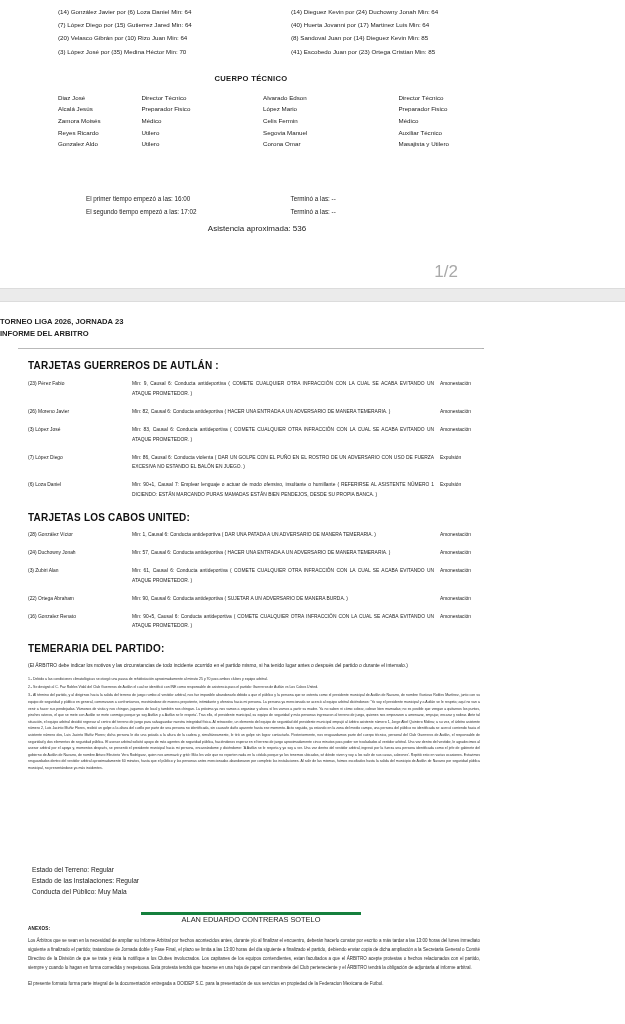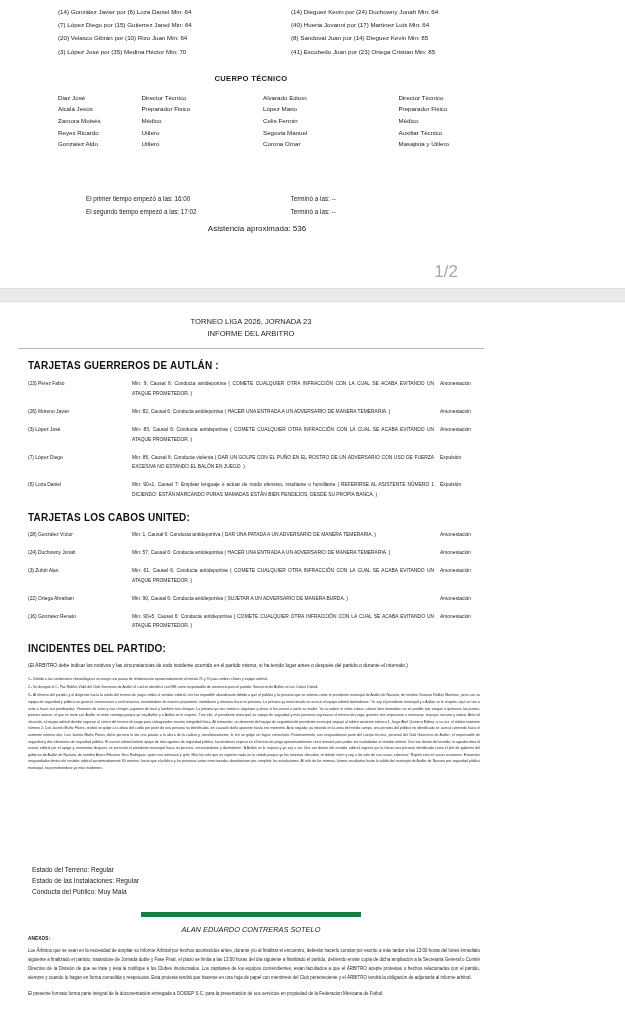--- a/index.html
+++ b/index.html
@@ -87,24 +87,25 @@
     height: 14px;
     background: #ebebeb;
     border-top: 1px solid #dcdcdc;
     border-bottom: 1px solid #dcdcdc;
   }
 
   
   .page-two { padding: 14px 0 6px 0; }
 
   .doc-head {
-    text-align: center;
+    text-align: left;
     font-size: 7.6px;
     line-height: 11.5px;
     color: #222;
+    font-weight: bold;
   }
   .rule {
     margin: 9px 18px 0 18px;
     border-top: 1px solid #b9b9b9;
     position: relative;
   }
   .rule .tick {
     position: absolute;
     right: 0; top: -4px;
     font-size: 6px;
@@ -156,25 +157,24 @@
   }
 
   .signature-wrap {
     margin-top: 14px;
     display: flex;
     justify-content: center;
   }
   .signature {
     width: 220px;
     text-align: center;
-    border-top: 5px solid #15803d;
-    padding-top: 8px;
+    border-top: 3px solid #15803d;
+    padding-top: 0;
     font-size: 7.4px;
     color: #222;
-    font-style: italic;
   }
 
   .annex-label {
     font-size: 4.6px;
     font-weight: bold;
     margin: 2px 0 5px 28px;
     color: #111;
     letter-spacing: .2px;
   }
   .annex-body { margin: 0 22px 0 28px; }
@@ -326,21 +326,21 @@
       <div class="card-detail">Min: 90, Causal 6: Conducta antideportiva ( SUJETAR A UN ADVERSARIO DE MANERA BURDA. )</div>
       <div class="card-sanction">Amonestación</div>
     </div>
     <div class="card-row">
       <div class="card-player">(16) Gonzalez Renato</div>
       <div class="card-detail">Min: 90+5, Causal 6: Conducta antideportiva ( COMETE CUALQUIER OTRA INFRACCIÓN CON LA CUAL SE ACABA EVITANDO UN ATAQUE PROMETEDOR.  )</div>
       <div class="card-sanction">Amonestación</div>
     </div>
   </div>
 
-  <div class="sec-title tight">INCIDENTES DEL PARTIDO:</div>
+  <div class="sec-title tight">TEMERARIA DEL PARTIDO:</div>
   <div class="incidents-note">(El ÁRBITRO debe indicar los motivos y las circunstancias de todo incidente ocurrido en el partido mismo, si ha tenido lugar antes o después del partido o durante el intervalo.)</div>
   <div class="incident-list">
     <div class="incident-item">1.- Debido a las condiciones climatológicas se otorgó una pausa de rehidratación aproximadamente al minuto 25 y 70 para ambos clubes y equipo arbitral.</div>
     <div class="incident-item">2.- Se designó al C. Paz Robles Vidal del Club Guerreros de Autlán el cual se identificó con INE como responsable de asistencia para el partido: Guerreros de Autlán vs Los Cabos United.</div>
     <div class="incident-item block">3.- Al término del partido, y al dirigirnos hacia la salida del terreno de juego rumbo al vestidor arbitral, nos fue imposible abandonarlo debido a que el público y la persona que se ostenta como el presidente municipal de Autlán de Navarro, de nombre Gustavo Robles Martínez, junto con su equipo de seguridad y público en general, comenzaron a confrontarnos, mostrándose de manera prepotente, intimidante y ofensiva hacia mi persona. La persona ya mencionada se acercó al equipo arbitral diciéndonos: 'Yo soy el presidente municipal y a Autlán se le respeta; aquí no van a venir a hacer sus pendejadas. Vámonos de visita y nos chingan, jugamos de local y también nos chingan. La próxima ya nos vamos a organizar y ahora sí les vamos a partir su madre. Ya no saben ni cómo cobrar, cobran bien mamadas; no es posible que vengan a quitarnos los puntos, pinches rateros, el que se mete con Autlán se mete conmigo porque yo soy Autlán y a Autlán se le respeta'. Tras ello, el presidente municipal, su equipo de seguridad y más personas ingresaron al terreno de juego, quienes nos empezaron a amenazar, empujar, encarar y rodear. Ante tal situación, el equipo arbitral decidió regresar al centro del terreno de juego para salvaguardar nuestra integridad física. Al retroceder, un elemento del equipo de seguridad del presidente municipal empujó al árbitro asistente número 1, Jorge Abel Quintero Molina; a su vez, el árbitro asistente número 2, Luis Jacinto Muñiz Flores, recibió un golpe a la altura del cuello por parte de una persona no identificada, sin causarle daño aparente hasta ese momento. Acto seguido, ya estando en la zona del medio campo, una persona del público no identificada se acercó corriendo hacia el asistente número dos, Luis Jacinto Muñiz Flores; dicha persona le dio una patada a la altura de la cadera y, simultáneamente, le tiró un golpe sin lograr contactarlo. Posteriormente, nos resguardamos parte del cuerpo técnico, personal del Club Guerreros de Autlán, el responsable de seguridad y dos elementos de seguridad pública. El asesor arbitral solicitó apoyo de más agentes de seguridad pública, haciéndonos esperar en el terreno de juego aproximadamente cinco minutos para poder ser trasladados al vestidor arbitral. Una vez dentro del vestidor, le agradecimos al asesor arbitral por el apoyo y, momentos después, se presentó el presidente municipal hacia mi persona, encareándome y diciéndome: 'A Autlán se le respeta y yo soy a ver. Una vez dentro del vestidor arbitral, ingresó por la fuerza una persona identificada como el jefe de gabinete del gobierno de Autlán de Navarro, de nombre Arturo Eleuterio Vera Rodríguez, quien nos amenazó y gritó: Más les vale que no reporten nada en la cédula porque yo los tenemos ubicados, sé dónde viven y voy a los salir de sus casas, cabrones'. Repitió esto en varias ocasiones. Estuvimos resguardados dentro del vestidor arbitral aproximadamente 60 minutos, hasta que el público y las personas antes mencionadas abandonaron por completo las instalaciones. Al salir de las mismas, fuimos escoltados hasta la salida del municipio de Autlán de Navarro por seguridad pública municipal, no presentándose ya más incidentes.</div>
   </div>
 
   <div class="conditions">
     <div>Estado del Terreno: Regular</div>
     <div>Estado de las Instalaciones: Regular</div>

